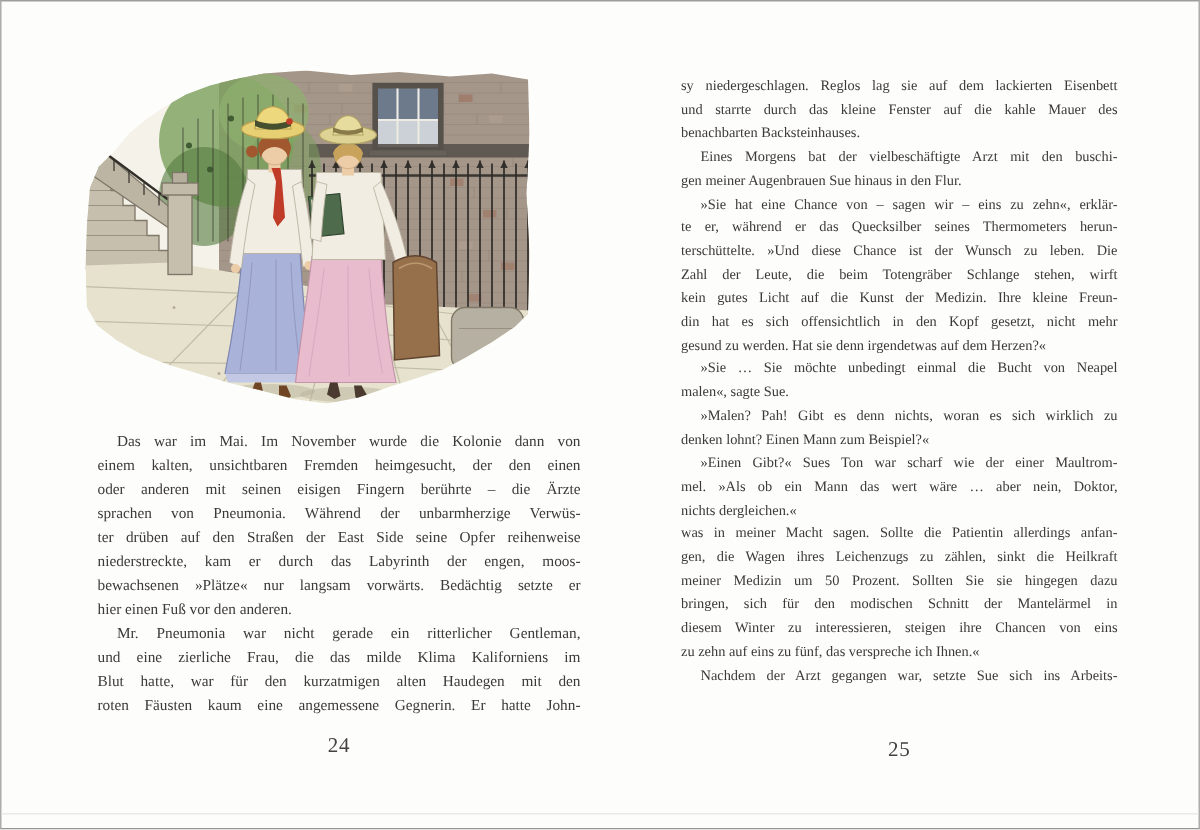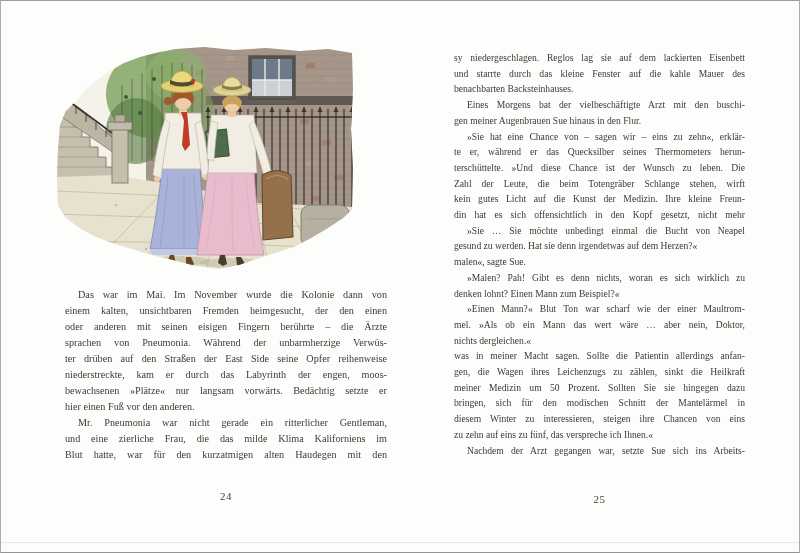--- a/index.html
+++ b/index.html
@@ -19,21 +19,21 @@
     display:block;width:100%;
     text-align:justify;text-align-last:justify;
     white-space:nowrap;
     overflow:visible;
   }
   .textcol .line.para-end{text-align-last:left;}
   .textcol .line.indent{text-indent:13px;}
   .textcol-left{left:64px;top:286px;width:322px;font-size:10.2px;line-height:16px;}
   .textcol-right{left:53px;top:49px;width:291px;font-size:9.6px;line-height:15.7px;}
   .pagenum{
-    position:absolute;color:#45423E;font-size:11px;letter-spacing:.5px;
+    position:absolute;color:#45423E;font-size:14px;letter-spacing:.5px;
     text-align:center;
   }
   .pagenum-left{left:64px;top:489px;width:322px;}
   .pagenum-right{left:53px;top:492px;width:291px;}
   .bottom-rule{position:absolute;left:0;right:0;top:541px;height:1px;background:#E9E9E7;}
 </style>
 </head>
 <body>
 
 <div class="screen">
@@ -184,45 +184,46 @@
         <div class="line">einem kalten, unsichtbaren Fremden heimgesucht, der den einen</div>
         <div class="line">oder anderen mit seinen eisigen Fingern berührte – die Ärzte</div>
         <div class="line">sprachen von Pneumonia. Während der unbarmherzige Verwüs-</div>
         <div class="line">ter drüben auf den Straßen der East Side seine Opfer reihenweise</div>
         <div class="line">niederstreckte, kam er durch das Labyrinth der engen, moos-</div>
         <div class="line">bewachsenen »Plätze« nur langsam vorwärts. Bedächtig setzte er</div>
         <div class="line para-end">hier einen Fuß vor den anderen.</div>
         <div class="line indent">Mr. Pneumonia war nicht gerade ein ritterlicher Gentleman,</div>
         <div class="line">und eine zierliche Frau, die das milde Klima Kaliforniens im</div>
         <div class="line">Blut hatte, war für den kurzatmigen alten Haudegen mit den</div>
+        <div class="line">roten Fäusten kaum eine angemessene Gegnerin. Er hatte John-</div>
       </div>
 
     <div class="pagenum pagenum-left">24</div>
   </div>
 
   <div class="page page-right">
     <div class="textcol textcol-right">
 
     <div class="line">sy niedergeschlagen. Reglos lag sie auf dem lackierten Eisenbett</div>
         <div class="line">und starrte durch das kleine Fenster auf die kahle Mauer des</div>
         <div class="line para-end">benachbarten Backsteinhauses.</div>
         <div class="line indent">Eines Morgens bat der vielbeschäftigte Arzt mit den buschi-</div>
         <div class="line para-end">gen meiner Augenbrauen Sue hinaus in den Flur.</div>
         <div class="line indent">»Sie hat eine Chance von – sagen wir – eins zu zehn«, erklär-</div>
         <div class="line">te er, während er das Quecksilber seines Thermometers herun-</div>
         <div class="line">terschüttelte. »Und diese Chance ist der Wunsch zu leben. Die</div>
         <div class="line">Zahl der Leute, die beim Totengräber Schlange stehen, wirft</div>
         <div class="line">kein gutes Licht auf die Kunst der Medizin. Ihre kleine Freun-</div>
         <div class="line">din hat es sich offensichtlich in den Kopf gesetzt, nicht mehr</div>
+        <div class="line para-end">gesund zu werden. Hat sie denn irgendetwas auf dem Herzen?«</div>
         <div class="line indent">»Sie … Sie möchte unbedingt einmal die Bucht von Neapel</div>
-        <div class="line para-end">gesund zu werden. Hat sie denn irgendetwas auf dem Herzen?«</div>
         <div class="line para-end">malen«, sagte Sue.</div>
         <div class="line indent">»Malen? Pah! Gibt es denn nichts, woran es sich wirklich zu</div>
         <div class="line para-end">denken lohnt? Einen Mann zum Beispiel?«</div>
-        <div class="line indent">»Einen Mann?« Blut Ton war scharf wie der einer Maultrom-</div>
+        <div class="line indent">»Einen Gibt?« Sues Ton war scharf wie der einer Maultrom-</div>
         <div class="line">mel. »Als ob ein Mann das wert wäre … aber nein, Doktor,</div>
         <div class="line para-end">nichts dergleichen.«</div>
         <div class="line">was in meiner Macht sagen. Sollte die Patientin allerdings anfan-</div>
         <div class="line">gen, die Wagen ihres Leichenzugs zu zählen, sinkt die Heilkraft</div>
         <div class="line">meiner Medizin um 50 Prozent. Sollten Sie sie hingegen dazu</div>
         <div class="line">bringen, sich für den modischen Schnitt der Mantelärmel in</div>
         <div class="line">diesem Winter zu interessieren, steigen ihre Chancen von eins</div>
         <div class="line para-end">zu zehn auf eins zu fünf, das verspreche ich Ihnen.«</div>
         <div class="line indent">Nachdem der Arzt gegangen war, setzte Sue sich ins Arbeits-</div>
       </div>

